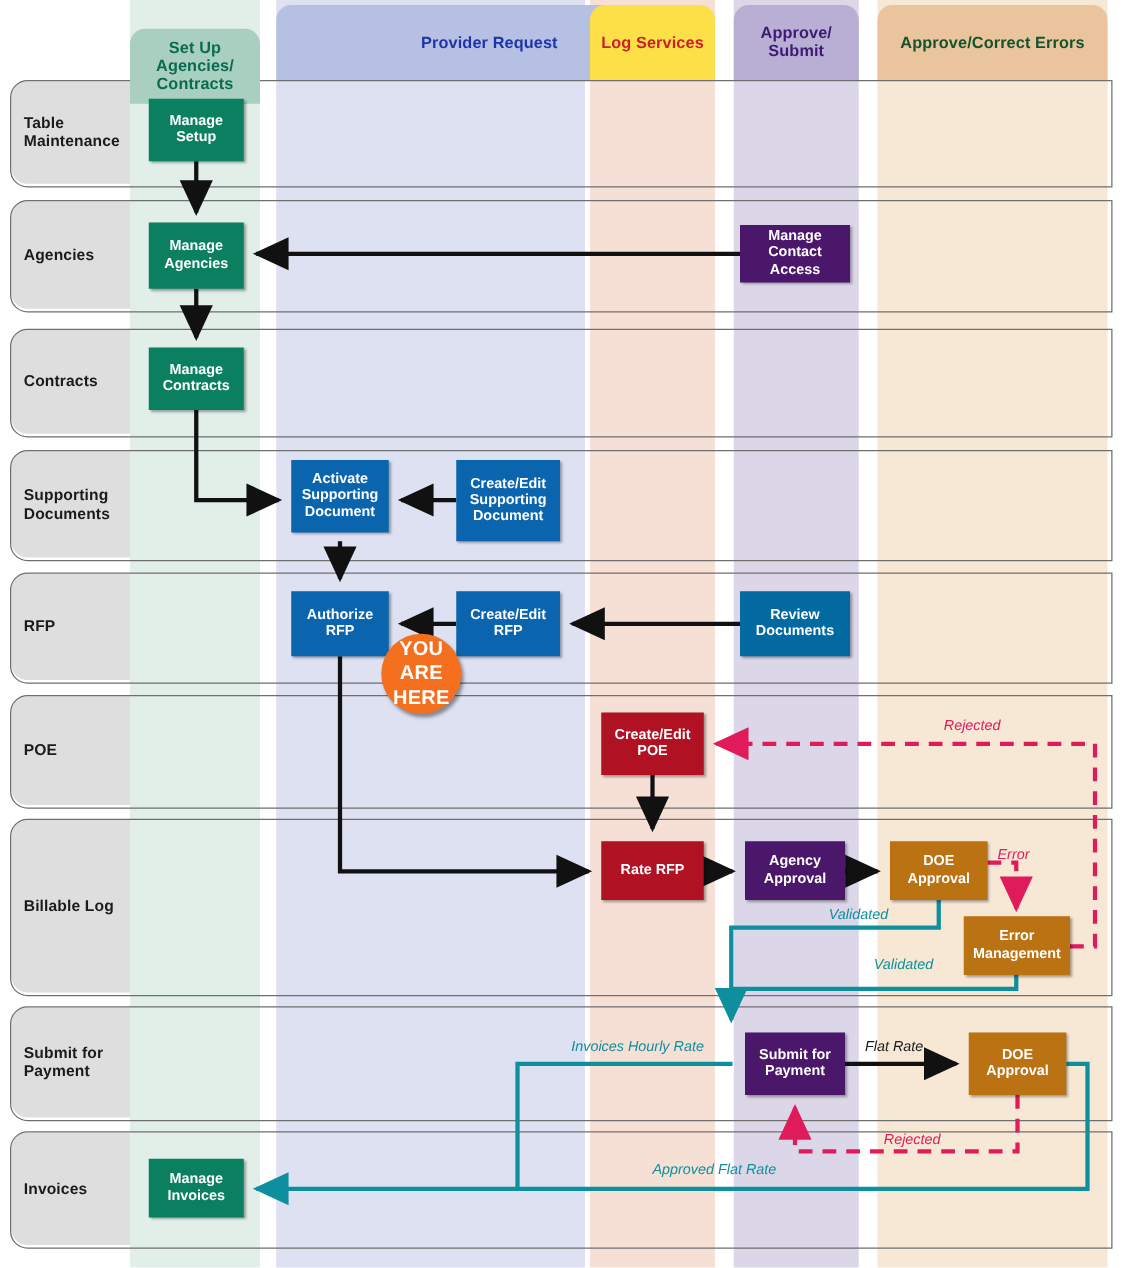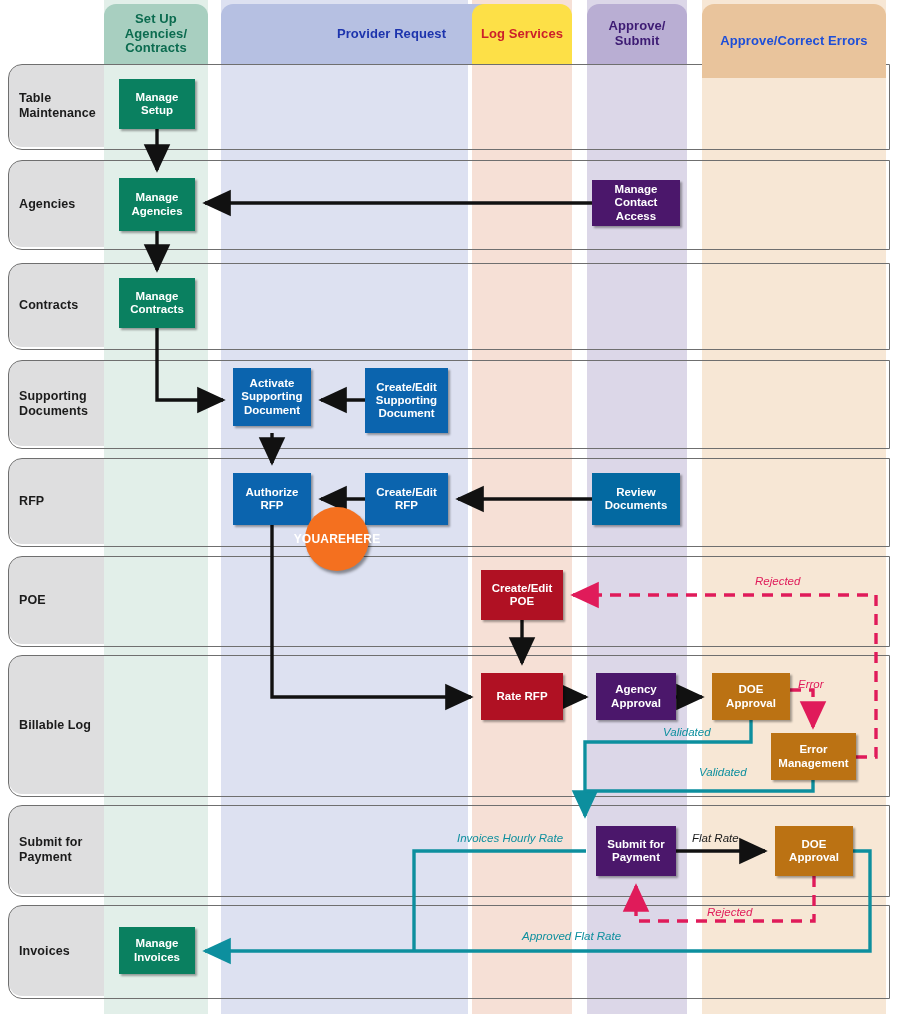--- a/index.html
+++ b/index.html
@@ -21,22 +21,22 @@
   .row-label{position:absolute;z-index:7;font-size:12.5px;font-weight:bold;color:#1b1b1b;
              line-height:1.22;letter-spacing:.1px;}
 
   
   .node{position:absolute;z-index:12;display:flex;align-items:center;justify-content:center;
         text-align:center;color:#ffffff;font-weight:bold;font-size:11.5px;line-height:1.16;
         box-shadow:1.5px 1.5px 2px rgba(0,0,0,.35);padding:2px;box-sizing:border-box;}
 
   
   .yah{position:absolute;z-index:20;border-radius:50%;background:#f4701f;
-       display:flex;align-items:center;justify-content:center;
-       color:#fff;font-weight:bold;font-size:12px;line-height:1.22;
+       display:flex;flex-direction:column;align-items:center;justify-content:center;
+       color:#fff;font-weight:bold;font-size:16px;line-height:1.22;
        box-shadow:2px 3px 3px rgba(0,0,0,.4);letter-spacing:.2px;}
 
   
   .conn-label{position:absolute;z-index:16;font-style:italic;font-weight:normal;
               font-size:11.5px;white-space:nowrap;}
 
   svg.wires{position:absolute;left:0;top:0;width:900px;height:1014px;z-index:10;
             pointer-events:none;overflow:visible;}
 </style>
 </head>
@@ -76,33 +76,33 @@
       <div class="row-label" style="left: 19px; top: 717.5px;">Billable Log</div>
       <div class="row-label-bg" style="top: 806px; height: 88px; width: 95px;"></div>
       <div class="row-capsule" style="top: 805px; height: 90px; width: 880px;"></div>
       <div class="row-label" style="left: 19px; top: 835px;">Submit for<br>Payment</div>
       <div class="row-label-bg" style="top: 906px; height: 90px; width: 95px;"></div>
       <div class="row-capsule" style="top: 905px; height: 92px; width: 880px;"></div>
       <div class="row-label" style="left: 19px; top: 943.5px;">Invoices</div>
     </div>
 
   <div id="heads">
-      <div class="band-head" style="left: 104px; width: 104px; height: 60px; background: rgb(168, 207, 192); color: rgb(11, 107, 79);">
+      <div class="band-head" style="left: 104px; width: 104px; height: 60px; background: rgb(168, 207, 192); color: rgb(11, 107, 79); margin-top: 19px;">
         <span>Set Up<br>Agencies/<br>Contracts</span>
       </div>
       <div class="band-head" style="left: 221px; width: 247px; height: 60px; background: rgb(182, 192, 226); color: rgb(29, 52, 173); padding-left: 47px;">
         <span>Provider Request</span>
       </div>
       <div class="band-head" style="left: 472px; width: 100px; height: 60px; background: #fde047; color: rgb(204, 31, 42);">
         <span>Log Services</span>
       </div>
       <div class="band-head" style="left: 587px; width: 100px; height: 60px; background: rgb(185, 174, 211); color: rgb(61, 27, 115);">
         <span>Approve/<br>Submit</span>
       </div>
-      <div class="band-head" style="left: 702px; width: 184px; height: 74px; background: rgb(233, 196, 156); color: #1d4ed8;">
+      <div class="band-head" style="left: 702px; width: 184px; height: 60px; background: rgb(233, 196, 156); color: #14532d;">
         <span>Approve/Correct Errors</span>
       </div>
     </div>
 
   <svg class="wires" viewBox="0 0 900 1014">
     <defs>
       <marker id="arrB" markerWidth="9" markerHeight="9" refX="7.6" refY="4.5" orient="auto">
         <path d="M0,0.6 L8.4,4.5 L0,8.4 Z" fill="#111111"></path>
       </marker>
       <marker id="arrT" markerWidth="9" markerHeight="9" refX="7.6" refY="4.5" orient="auto">

